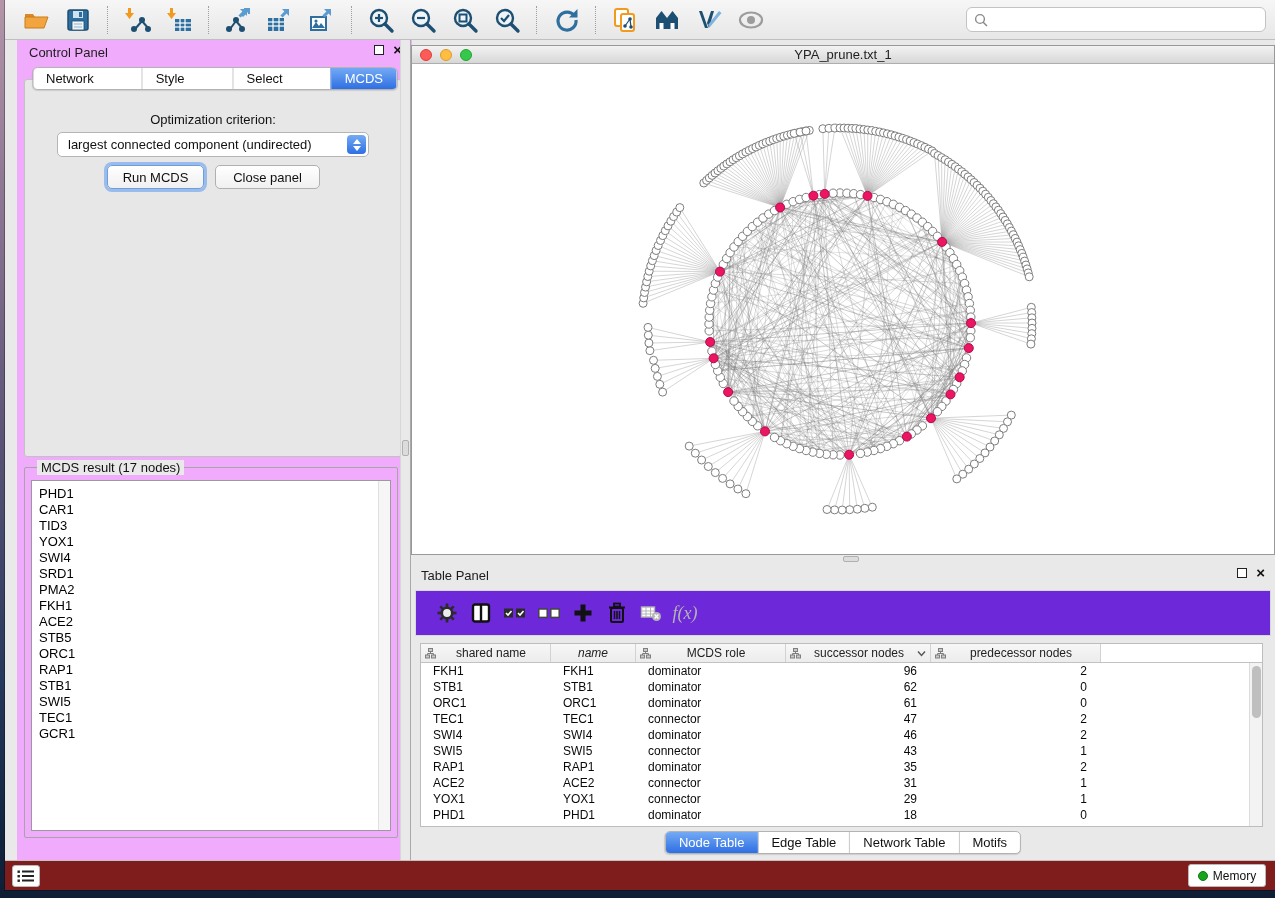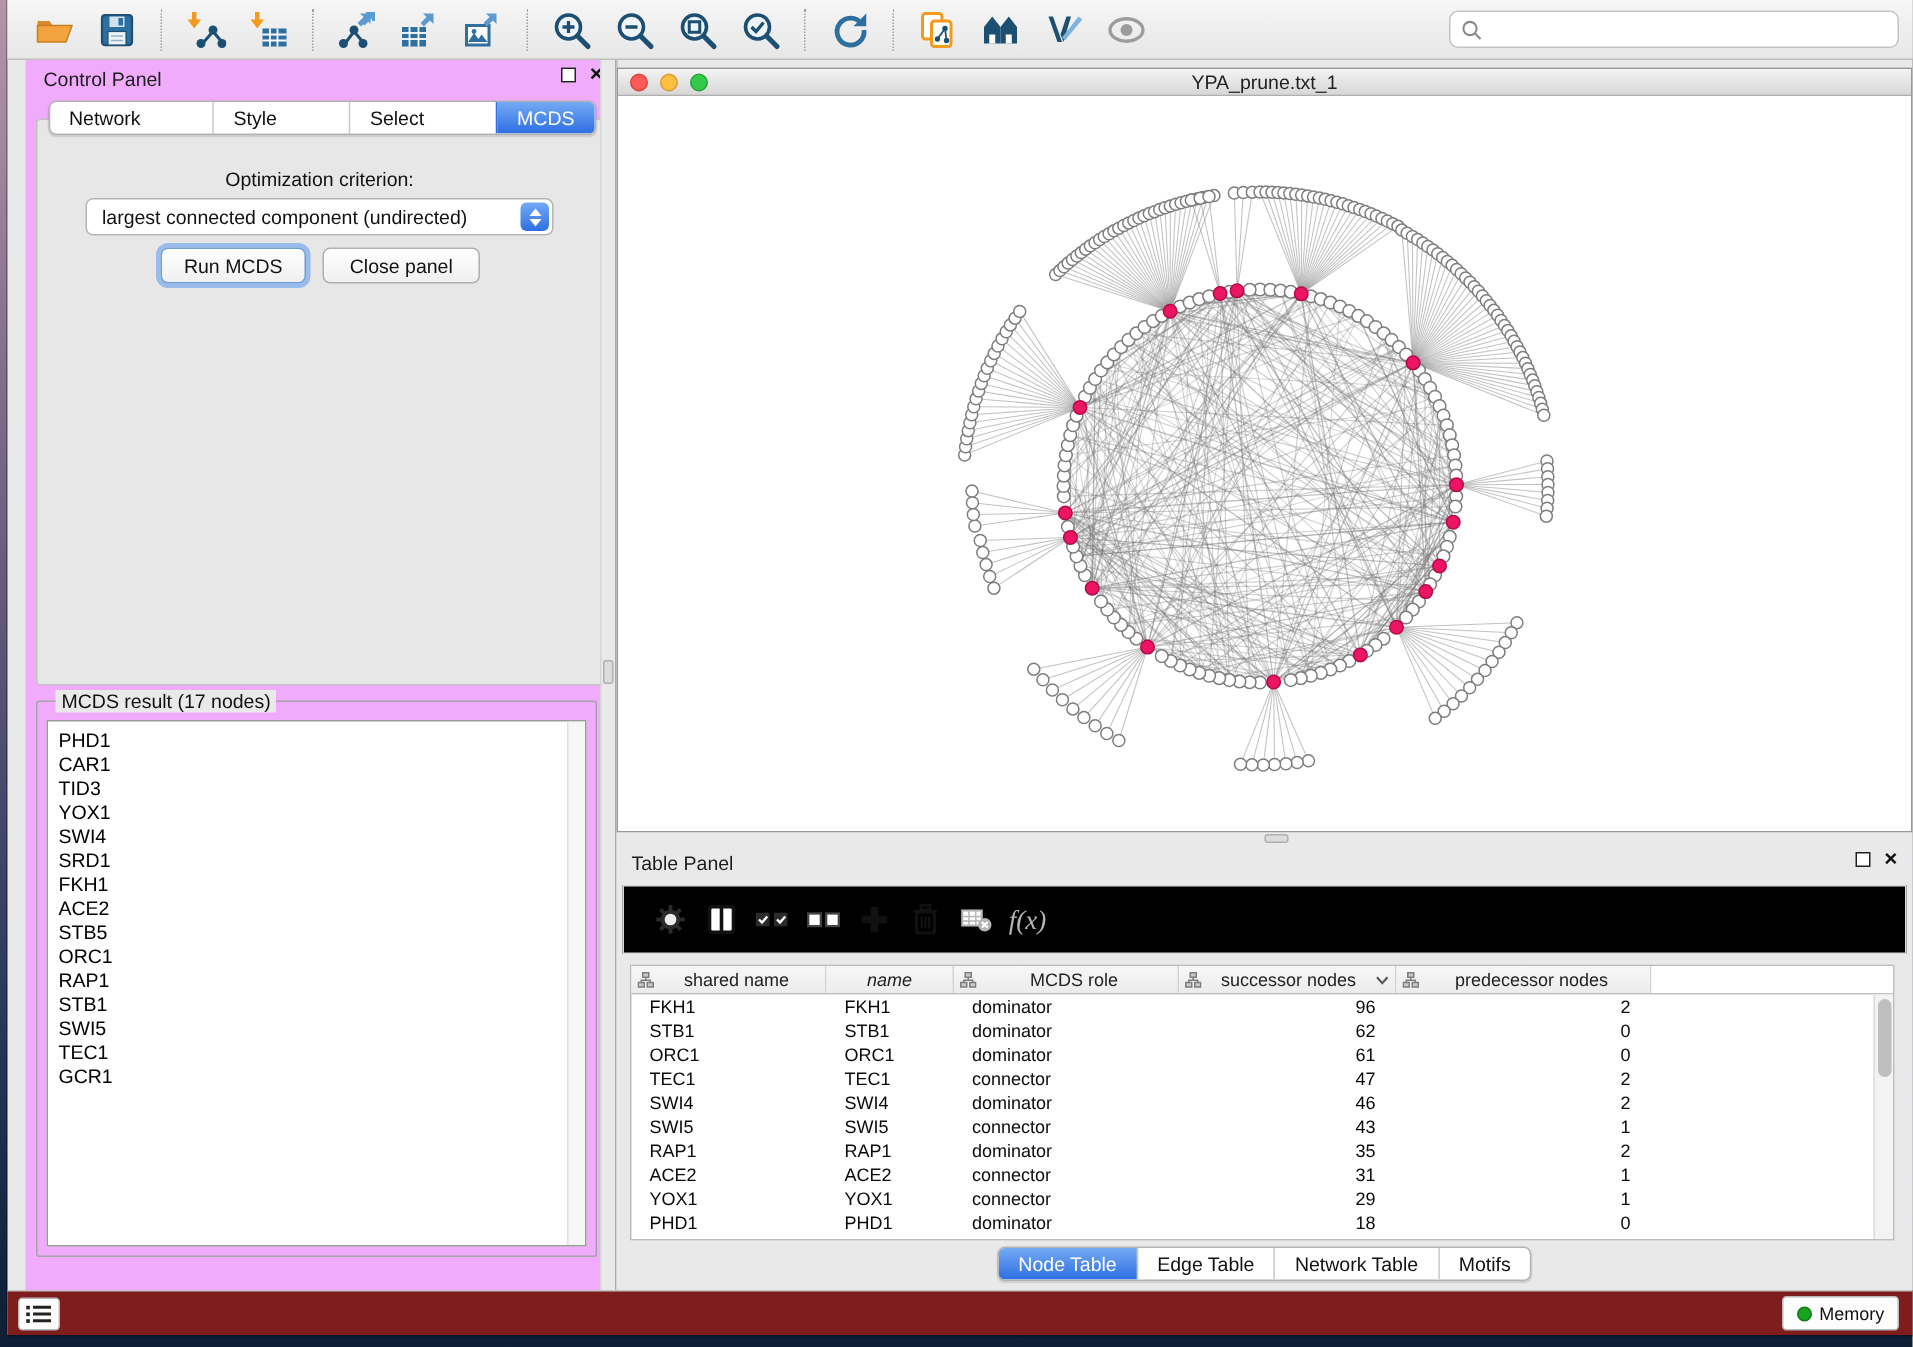--- a/index.html
+++ b/index.html
@@ -62,21 +62,21 @@
   #net-titlebar { position:relative; height:18px; background:linear-gradient(#f3f3f3,#d7d7d7); border-bottom:1px solid #aeaeae; }
   .tl { position:absolute; top:3px; width:12px; height:12px; border-radius:50%; }
   #tl-red { left:8px; background:#fc5b57; border:1px solid #e03e3a; }
   #tl-yel { left:28px; background:#fdbe41; border:1px solid #df9b2d; }
   #tl-grn { left:48px; background:#35c94b; border:1px solid #26a436; }
   #net-title { text-align:center; font-size:13px; line-height:17px; color:#222; }
   #graph { position:absolute; left:0; top:18px; right:0; bottom:0; background:#fff; }
 
   
   #tablepanel { position:absolute; left:406px; right:0; top:523px; bottom:0; background:#e9e9e9; }
-  #tp-toolbar { position:absolute; left:4px; right:4px; top:27px; height:46px; background:#000000; border:1px solid #d8d8d8; display:flex; align-items:center; padding-left:14px; }
+  #tp-toolbar { position:absolute; left:4px; right:4px; top:27px; height:46px; background:#6d28d9; border:1px solid #d8d8d8; display:flex; align-items:center; padding-left:14px; }
   .tpicon { width:34px; height:26px; display:flex; align-items:center; justify-content:center; }
   .fx { font-family:"Liberation Serif",serif; font-style:italic; font-size:18px; color:#b5b5b5; }
 
   #ntable { position:absolute; left:9px; top:80px; width:843px; height:184px; background:#fff; border:1px solid #bdbdbd; }
   #thead { display:flex; height:19px; border-bottom:1px solid #c2c2c2; }
   .th { background:linear-gradient(#f7f7f7,#ececec); border-right:1px solid #d2d2d2; display:flex; align-items:center; font-size:12px; color:#222; padding:0 4px; }
   .th .lbl { flex:1; text-align:center; }
   .th-fill { flex:1; background:#fff; border-right:none; }
   .tr { display:flex; height:16px; }
   .td { font-size:12px; color:#0a0a0a; line-height:16px; white-space:nowrap; overflow:hidden; }
@@ -285,20 +285,21 @@
       <div id="result-box">
         <span id="result-legend">MCDS result (17 nodes)</span>
         <div id="result-list">
           <div id="result-items">
               <div>PHD1</div>
               <div>CAR1</div>
               <div>TID3</div>
               <div>YOX1</div>
               <div>SWI4</div>
               <div>SRD1</div>
+              <div>PMA2</div>
               <div>FKH1</div>
               <div>ACE2</div>
               <div>STB5</div>
               <div>ORC1</div>
               <div>RAP1</div>
               <div>STB1</div>
               <div>SWI5</div>
               <div>TEC1</div>
               <div>GCR1</div>
             </div>

